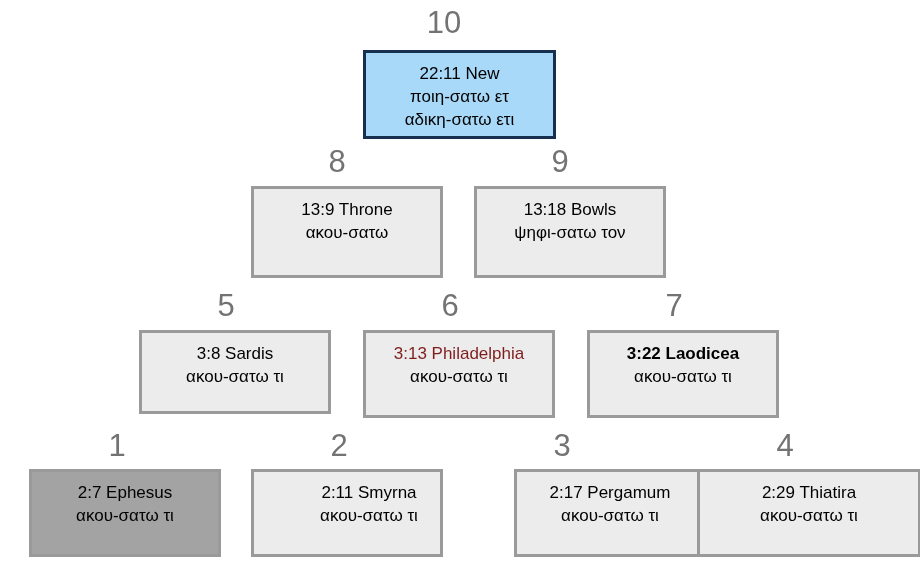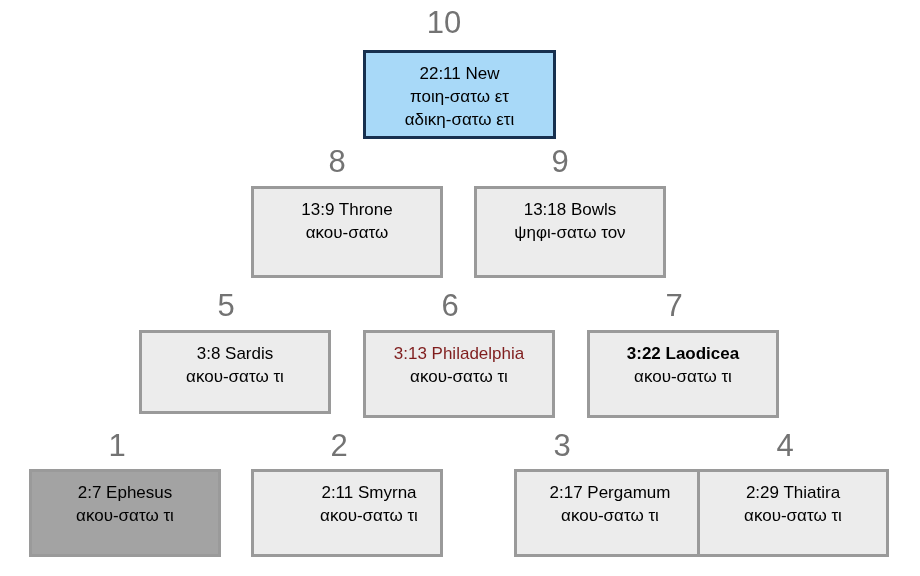--- a/index.html
+++ b/index.html
@@ -66,21 +66,21 @@
     <div class="node plain" style="left: 251px; top: 469px; width: 192px; height: 88px; background: rgb(236, 236, 236); border-color: rgb(154, 154, 154); padding-left: 44px;">
       <span class="node-line" style="color: rgb(0, 0, 0);">2:11 Smyrna</span>
       <span class="node-line" style="color: rgb(0, 0, 0);">ακου-σατω τι</span>
     </div>
     <div class="node-label" style="left: 532px; top: 430px; width: 60px;">3</div>
     <div class="node plain" style="left: 474px; top: 469px; width: 192px; height: 88px; background: rgb(236, 236, 236); border-color: rgb(154, 154, 154); margin-left: 40px;">
       <span class="node-line" style="color: rgb(0, 0, 0);">2:17 Pergamum</span>
       <span class="node-line" style="color: rgb(0, 0, 0);">ακου-σατω τι</span>
     </div>
     <div class="node-label" style="left: 755px; top: 430px; width: 60px;">4</div>
-    <div class="node plain" style="left: 697px; top: 469px; width: 192px; height: 88px; background: rgb(236, 236, 236); border-color: rgb(154, 154, 154);">
+    <div class="node plain" style="left: 697px; top: 469px; width: 224px; height: 88px; background: rgb(236, 236, 236); border-color: rgb(154, 154, 154);">
       <span class="node-line" style="color: rgb(0, 0, 0);">2:29 Thiatira</span>
       <span class="node-line" style="color: rgb(0, 0, 0);">ακου-σατω τι</span>
     </div>
     <div class="node-label" style="left: 196px; top: 290px; width: 60px;">5</div>
     <div class="node plain" style="left: 139px; top: 330px; width: 192px; height: 84px; background: rgb(236, 236, 236); border-color: rgb(154, 154, 154);">
       <span class="node-line" style="color: rgb(0, 0, 0);">3:8 Sardis</span>
       <span class="node-line" style="color: rgb(0, 0, 0);">ακου-σατω τι</span>
     </div>
     <div class="node-label" style="left: 420px; top: 290px; width: 60px;">6</div>
     <div class="node plain" style="left: 363px; top: 330px; width: 192px; height: 88px; background: rgb(236, 236, 236); border-color: rgb(154, 154, 154);">

